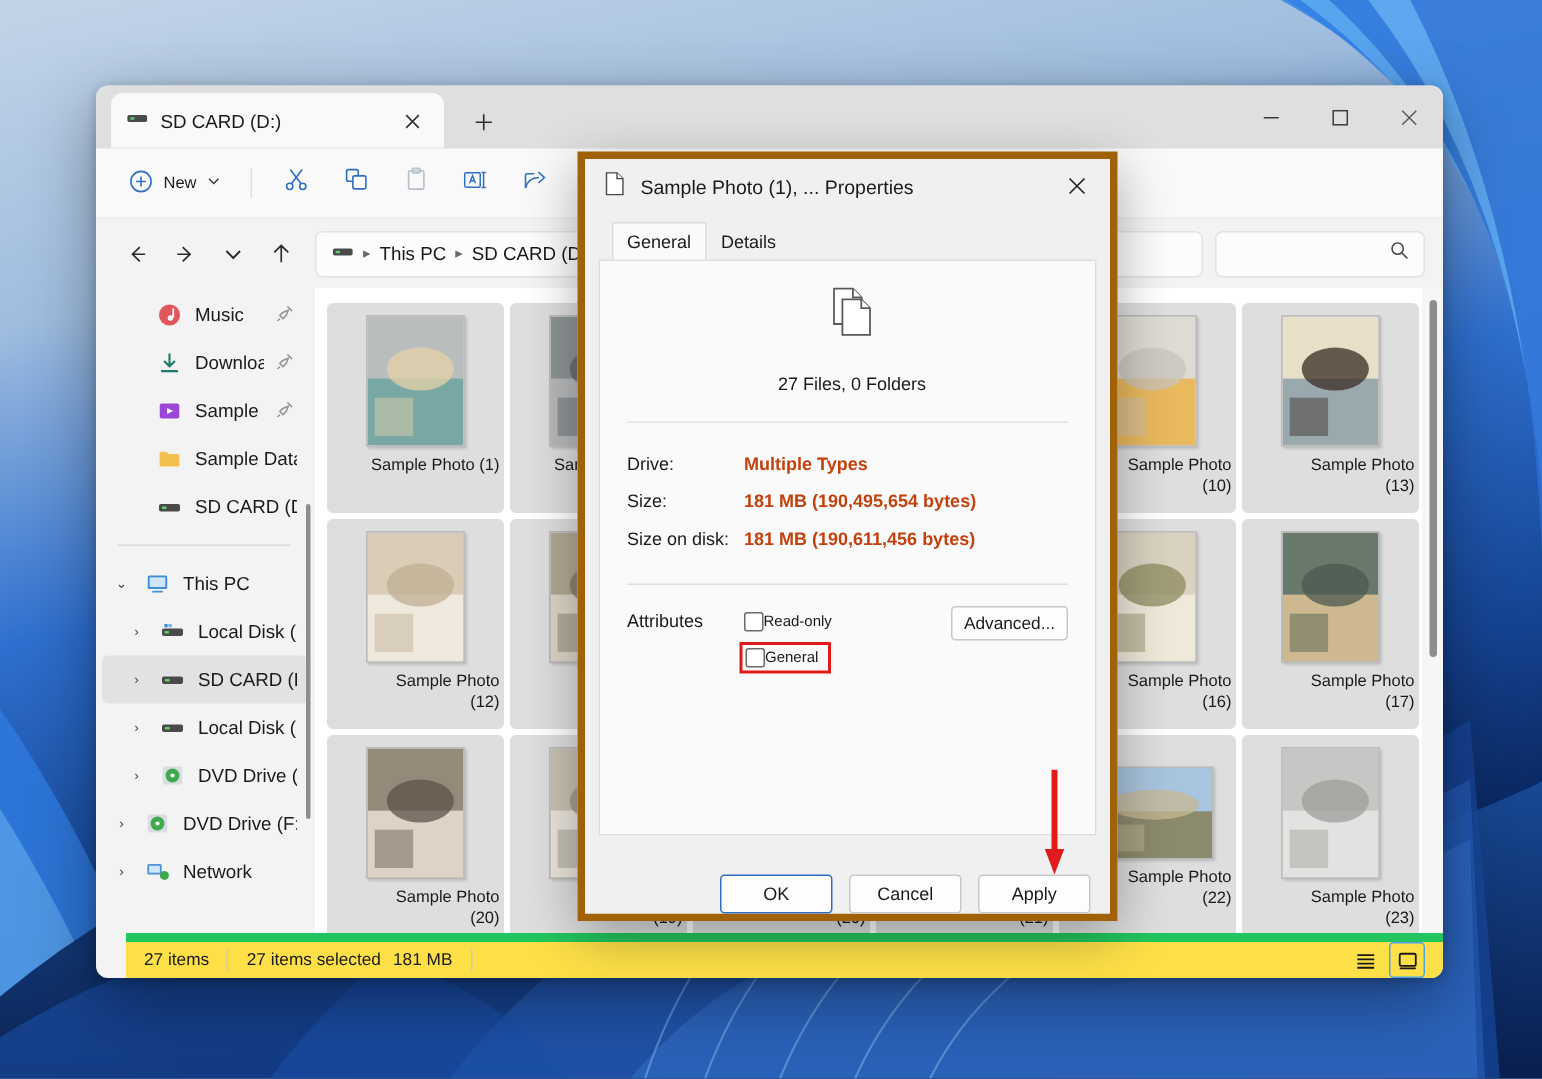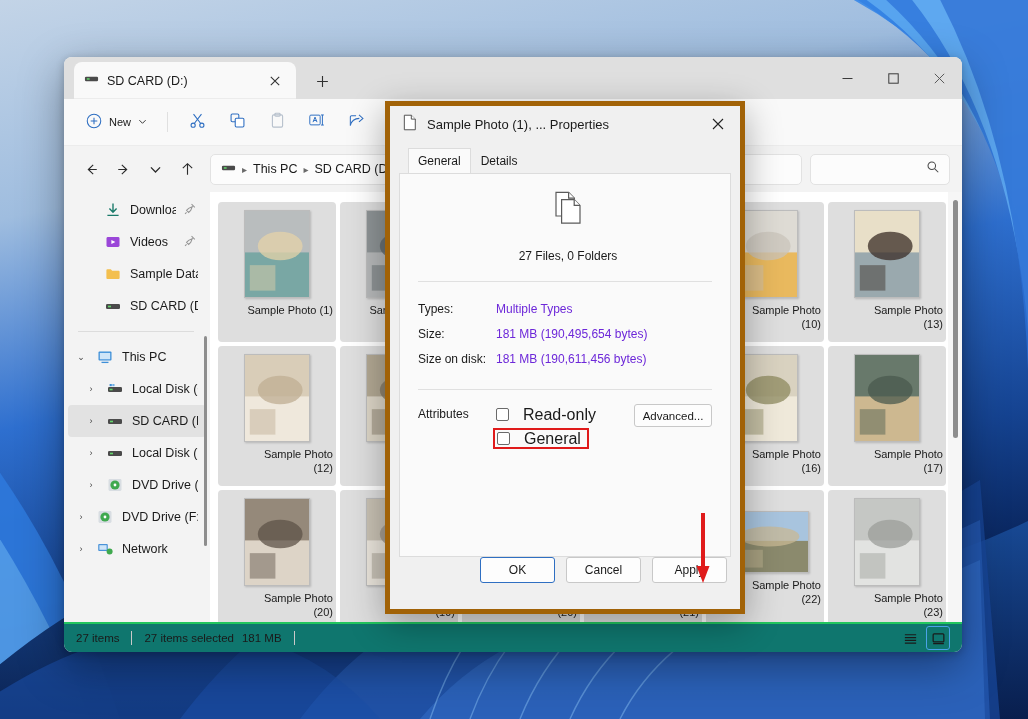--- a/index.html
+++ b/index.html
@@ -83,22 +83,22 @@
   .file-item.selected { background:#dedede; }
   .thumb { width:66px; height:88px; background:#ccc; border:1px solid rgba(0,0,0,.08);
      box-shadow:1px 1px 2px rgba(0,0,0,.18); overflow:hidden; position:relative; }
   .thumb.land { width:88px; height:62px; margin-top:13px; }
   .file-label { font-size:11px; color:#1a1a1a; text-align:right; line-height:14px;
      margin-top:5px; width:112px; }
   .grid-scroll-track { position:absolute; right:0; top:0; width:14px; height:100%; background:#f6f6f6; }
   .grid-scroll-thumb { position:absolute; right:4px; top:8px; width:5px; height:238px; background:#8d8d8d; border-radius:3px; }
 
   
-  .statusbar { height:30px; background:#0f766e; border-top:2px solid #22c55e;
-     display:flex; align-items:center; padding:0 12px; font-size:11.5px; color:#1a1a1a; }
+  .statusbar { height:30px; background:#fde047; border-top:6px solid #22c55e;
+     display:flex; align-items:center; padding:0 12px; font-size:11.5px; color:#1a1a1a;margin-left:20px; }
   .status-sep { width:1px; height:14px; background:#c9c9c9; margin:0 12px; }
   .view-toggles { margin-left:auto; display:flex; gap:4px; align-items:center; }
   .view-btn { width:24px; height:24px; display:flex; align-items:center; justify-content:center; border-radius:3px; }
   .view-btn.active { border:1.5px solid #4aa3e8; }
 
   
   #dialog {
     position:absolute; left:385px; top:101px; width:360px; height:513px;
     background:#f0f0f0; border:5px solid #a16207;
     box-shadow: 0 10px 34px rgba(0,0,0,.32);
@@ -112,30 +112,30 @@
   .dlg-tab { padding:5px 9px 5px 9px; font-size:12px; color:#1a1a1a; border:1px solid transparent; border-bottom:none; }
   .dlg-tab.active { background:#fafafa; border-color:#dcdcdc; }
   .dlg-panel { position:absolute; left:9px; right:9px; top:164px; bottom:52px; background:#fafafa;
      border:1px solid #dcdcdc; }
   .dlg-panel-inner { padding:16px 18px 0 18px; }
   .row-head { display:flex; align-items:center; gap:20px; padding-left:6px;flex-direction:column; }
   .row-head .txt { font-size:12px; }
   .hr { height:1px; background:#e0e0e0; margin:18px 0 14px 0; }
   .prop-row { display:flex; align-items:center; height:25px; font-size:12px; }
   .prop-key { width:78px; color:#1a1a1a; }
-  .prop-val { color:#6d28d9; }
+  .prop-val { color:#c2410c;font-weight:bold; }
   .attr-row { display:flex; align-items:flex-start; margin-top:2px; }
   .attr-label { width:78px; font-size:12px; padding-top:3px; }
-  .cbx { display:flex; align-items:center; gap:14px; font-size:16px; height:21px; }
+  .cbx { display:flex; align-items:center; gap:0; font-size:10px; height:21px; }
   .cbx-box { width:13px; height:13px; border:1px solid #6a6a6a; background:#fff; border-radius:2px; }
   .adv-btn { margin-left:auto; width:78px; height:23px; background:#fdfdfd; border:1px solid #c8c8c8;
      border-radius:3px; font-size:11.5px; display:flex; align-items:center; justify-content:center; }
   .hl-box { border:2px solid #e01b1b; padding:1px 6px 1px 2px; margin-left:-3px; display:inline-flex; }
   .dlg-buttons { position:absolute; left:0; right:0; bottom:0; height:52px; display:flex;
-     align-items:flex-start; justify-content:flex-end; gap:11px; padding-right:13px; background:#f0f0f0; }
+     align-items:flex-end; justify-content:flex-end; gap:11px; padding-right:13px; background:#f0f0f0; }
   .dlg-btn { width:75px; height:26px; background:#fdfdfd; border:1px solid #c8c8c8; border-radius:3px;
      display:flex; align-items:center; justify-content:center; font-size:12px; color:#1a1a1a; }
   .dlg-btn.default { border:1.7px solid #2f6fc2; }
 
   
   #red-arrow { position:absolute; left:695px; top:513px; width:16px; height:72px; }
 </style>
 </head>
 <body>
 
@@ -343,38 +343,52 @@
     </div>
   </div>
 
   <div class="winbody">
 
     <div class="sidebar">
       <div id="quick-list">
           <div class="side-item">
             <span class="side-chev"></span>
             <span class="side-ico">
+              <svg width="16" height="16" viewBox="0 0 16 16">
+                <circle cx="8" cy="8" r="7" fill="#e0565c"></circle>
+                <path d="M10.5 3.5 v6.2" stroke="#fff" stroke-width="1.2"></path>
+                <circle cx="8.6" cy="10" r="1.8" fill="#fff"></circle>
+              </svg>
+            </span>
+            <span class="side-label">Music</span>
+            <span class="side-pin"><svg width="12" height="12" viewBox="0 0 14 14" fill="none" stroke="#5a5a5a" stroke-width="1.2">
+                <path d="M8.8 1.4 L12.6 5.2 M9.6 4.4 L5.4 6.2 L3 8.6 L5.4 11 L7.8 8.6 L9.6 4.4 Z M3 11 L1.2 12.8"></path>
+              </svg></span>
+          </div>
+          <div class="side-item">
+            <span class="side-chev"></span>
+            <span class="side-ico">
               <svg width="16" height="16" viewBox="0 0 16 16" fill="none" stroke="#1a7a6a" stroke-width="1.4">
                 <path d="M8 1.6 V10 M4.4 6.6 L8 10.2 L11.6 6.6 M2.4 13.4 H13.6"></path>
               </svg>
             </span>
             <span class="side-label">Downloads</span>
             <span class="side-pin"><svg width="12" height="12" viewBox="0 0 14 14" fill="none" stroke="#5a5a5a" stroke-width="1.2">
                 <path d="M8.8 1.4 L12.6 5.2 M9.6 4.4 L5.4 6.2 L3 8.6 L5.4 11 L7.8 8.6 L9.6 4.4 Z M3 11 L1.2 12.8"></path>
               </svg></span>
           </div>
           <div class="side-item">
             <span class="side-chev"></span>
             <span class="side-ico">
               <svg width="16" height="16" viewBox="0 0 16 16">
                 <rect x="1.5" y="3" width="13" height="10" rx="1.4" fill="#9a46d8"></rect>
                 <path d="M6.4 6 L10.4 8 L6.4 10 Z" fill="#fff"></path>
               </svg>
             </span>
-            <span class="side-label">Videos</span>
+            <span class="side-label">Sample</span>
             <span class="side-pin"><svg width="12" height="12" viewBox="0 0 14 14" fill="none" stroke="#5a5a5a" stroke-width="1.2">
                 <path d="M8.8 1.4 L12.6 5.2 M9.6 4.4 L5.4 6.2 L3 8.6 L5.4 11 L7.8 8.6 L9.6 4.4 Z M3 11 L1.2 12.8"></path>
               </svg></span>
           </div>
           <div class="side-item">
             <span class="side-chev"></span>
             <span class="side-ico">
               <svg width="16" height="16" viewBox="0 0 16 16">
                 <path d="M1.4 4.2 a1 1 0 0 1 1-1 h3.4 l1.4 1.5 h6.4 a1 1 0 0 1 1 1 V12 a1 1 0 0 1 -1 1 H2.4 a1 1 0 0 1 -1 -1 Z" fill="#f3bf4e"></path>
               </svg>
@@ -701,21 +715,21 @@
             <path d="M22.2 9.6 V15.4 H28"></path>
           </svg>
         </span>
         <span class="txt">27 Files, 0 Folders</span>
       </div>
 
       <div class="hr"></div>
 
       <div id="prop-rows">
           <div class="prop-row">
-            <span class="prop-key">Types:</span>
+            <span class="prop-key">Drive:</span>
             <span class="prop-val">Multiple Types</span>
           </div>
           <div class="prop-row">
             <span class="prop-key">Size:</span>
             <span class="prop-val">181 MB (190,495,654 bytes)</span>
           </div>
           <div class="prop-row">
             <span class="prop-key">Size on disk:</span>
             <span class="prop-val">181 MB (190,611,456 bytes)</span>
           </div>

